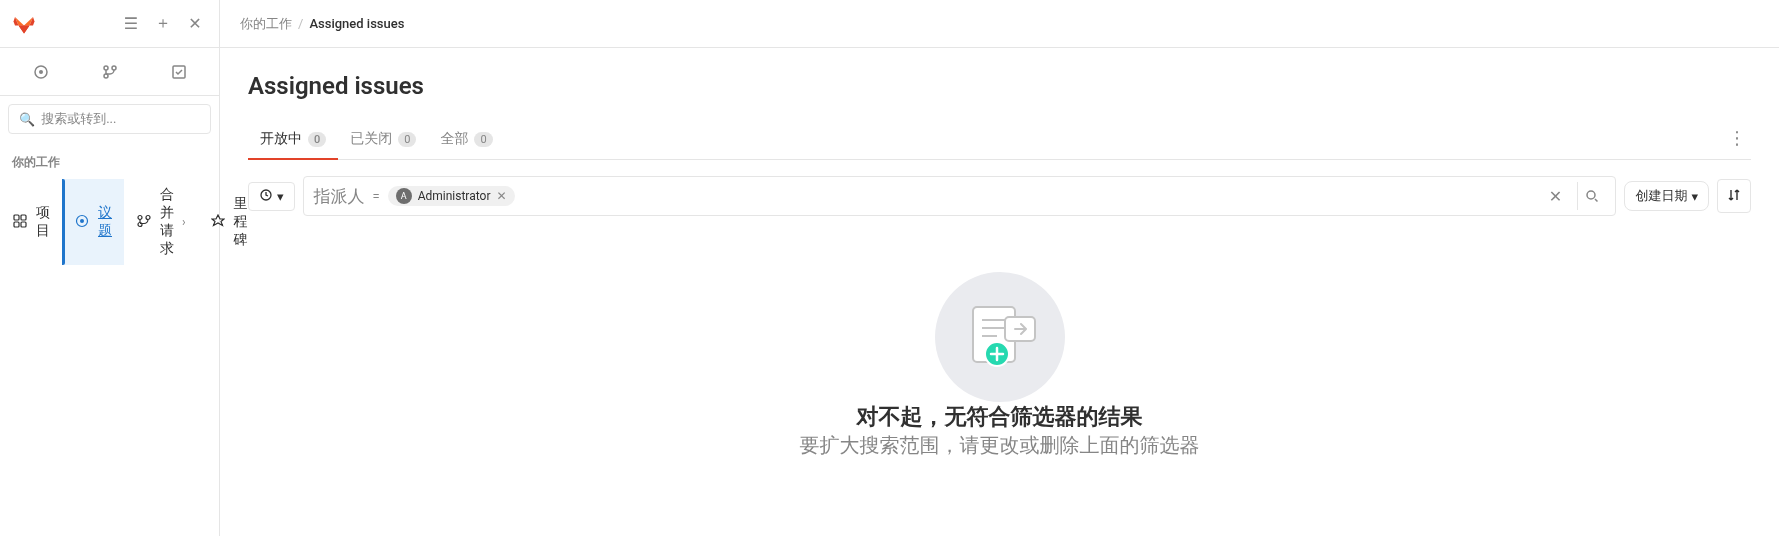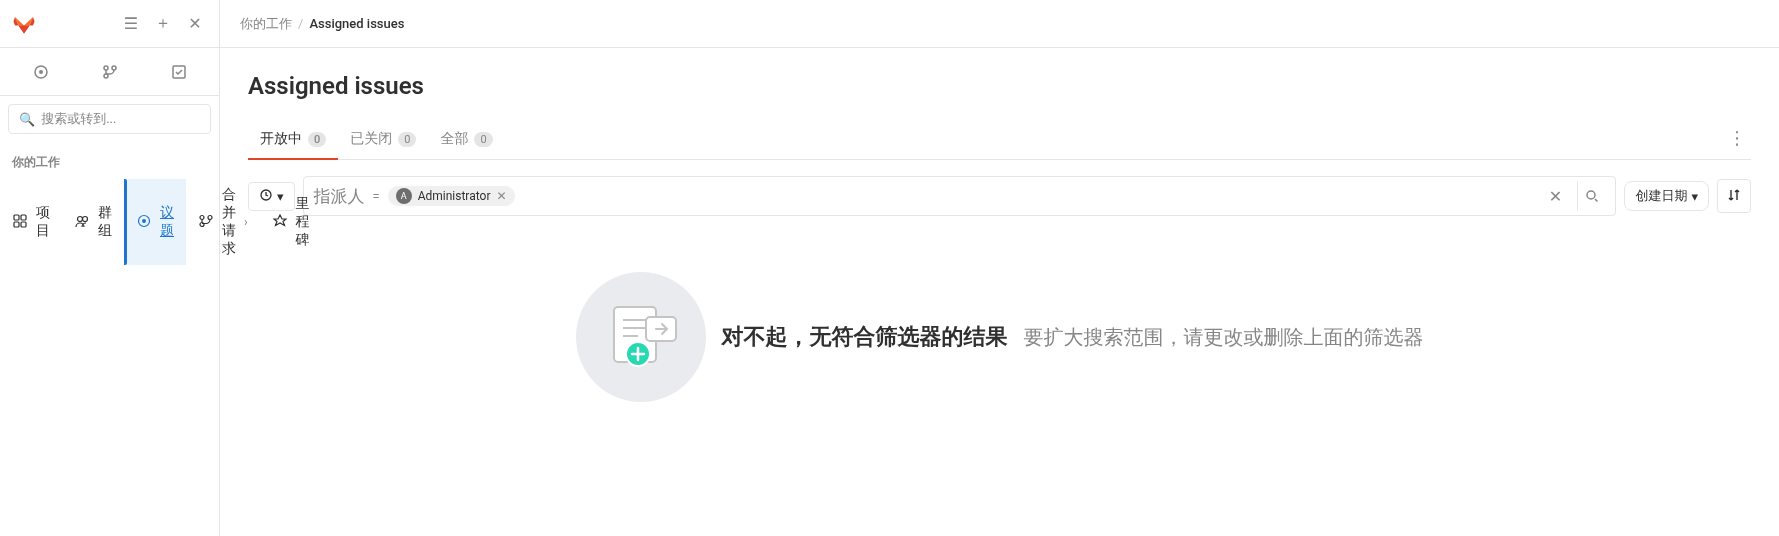--- a/index.html
+++ b/index.html
@@ -371,25 +371,24 @@
       border-radius: 4px;
       cursor: pointer;
       color: #303030;
       background: #fff;
       font-size: 14px;
     }
 
     
     .empty-state {
       display: flex;
-      flex-direction: row;
+      flex-direction: column;
       align-items: center;
       justify-content: center;
       padding: 24px 0;
-      gap: 16px;
     }
 
     .empty-illustration {
       width: 130px;
       height: 130px;
       background: #eaebef;
       border-radius: 50%;
       display: flex;
       align-items: center;
       justify-content: center;
@@ -465,31 +464,20 @@
     <div class="nav-item">
       <span class="nav-icon">
         <svg width="14" height="14" viewBox="0 0 14 14" fill="currentColor">
           <rect x="1" y="1" width="5" height="5" rx="1" fill="none" stroke="currentColor" stroke-width="1.2"></rect>
           <rect x="8" y="1" width="5" height="5" rx="1" fill="none" stroke="currentColor" stroke-width="1.2"></rect>
           <rect x="1" y="8" width="5" height="5" rx="1" fill="none" stroke="currentColor" stroke-width="1.2"></rect>
           <rect x="8" y="8" width="5" height="5" rx="1" fill="none" stroke="currentColor" stroke-width="1.2"></rect>
         </svg>
       </span>
       <span>项目</span>
-    </div>
-    <div class="nav-item">
-      <span class="nav-icon">
-        <svg width="14" height="14" viewBox="0 0 14 14" fill="none" stroke="currentColor" stroke-width="1.2">
-          <circle cx="5" cy="5" r="2.5"></circle>
-          <circle cx="10" cy="5" r="2.5"></circle>
-          <path d="M1 13a4 4 0 018 0"></path>
-          <path d="M7 13a4 4 0 014-4"></path>
-        </svg>
-      </span>
-      <span>群组</span>
     </div>
     <div class="nav-item active">
       <span class="nav-icon">
         <svg width="14" height="14" viewBox="0 0 14 14" fill="none" stroke="currentColor" stroke-width="1.2">
           <circle cx="7" cy="7" r="5.5"></circle>
           <circle cx="7" cy="7" r="2" fill="currentColor" stroke="none"></circle>
         </svg>
       </span>
       <span>议题</span>
     </div>

